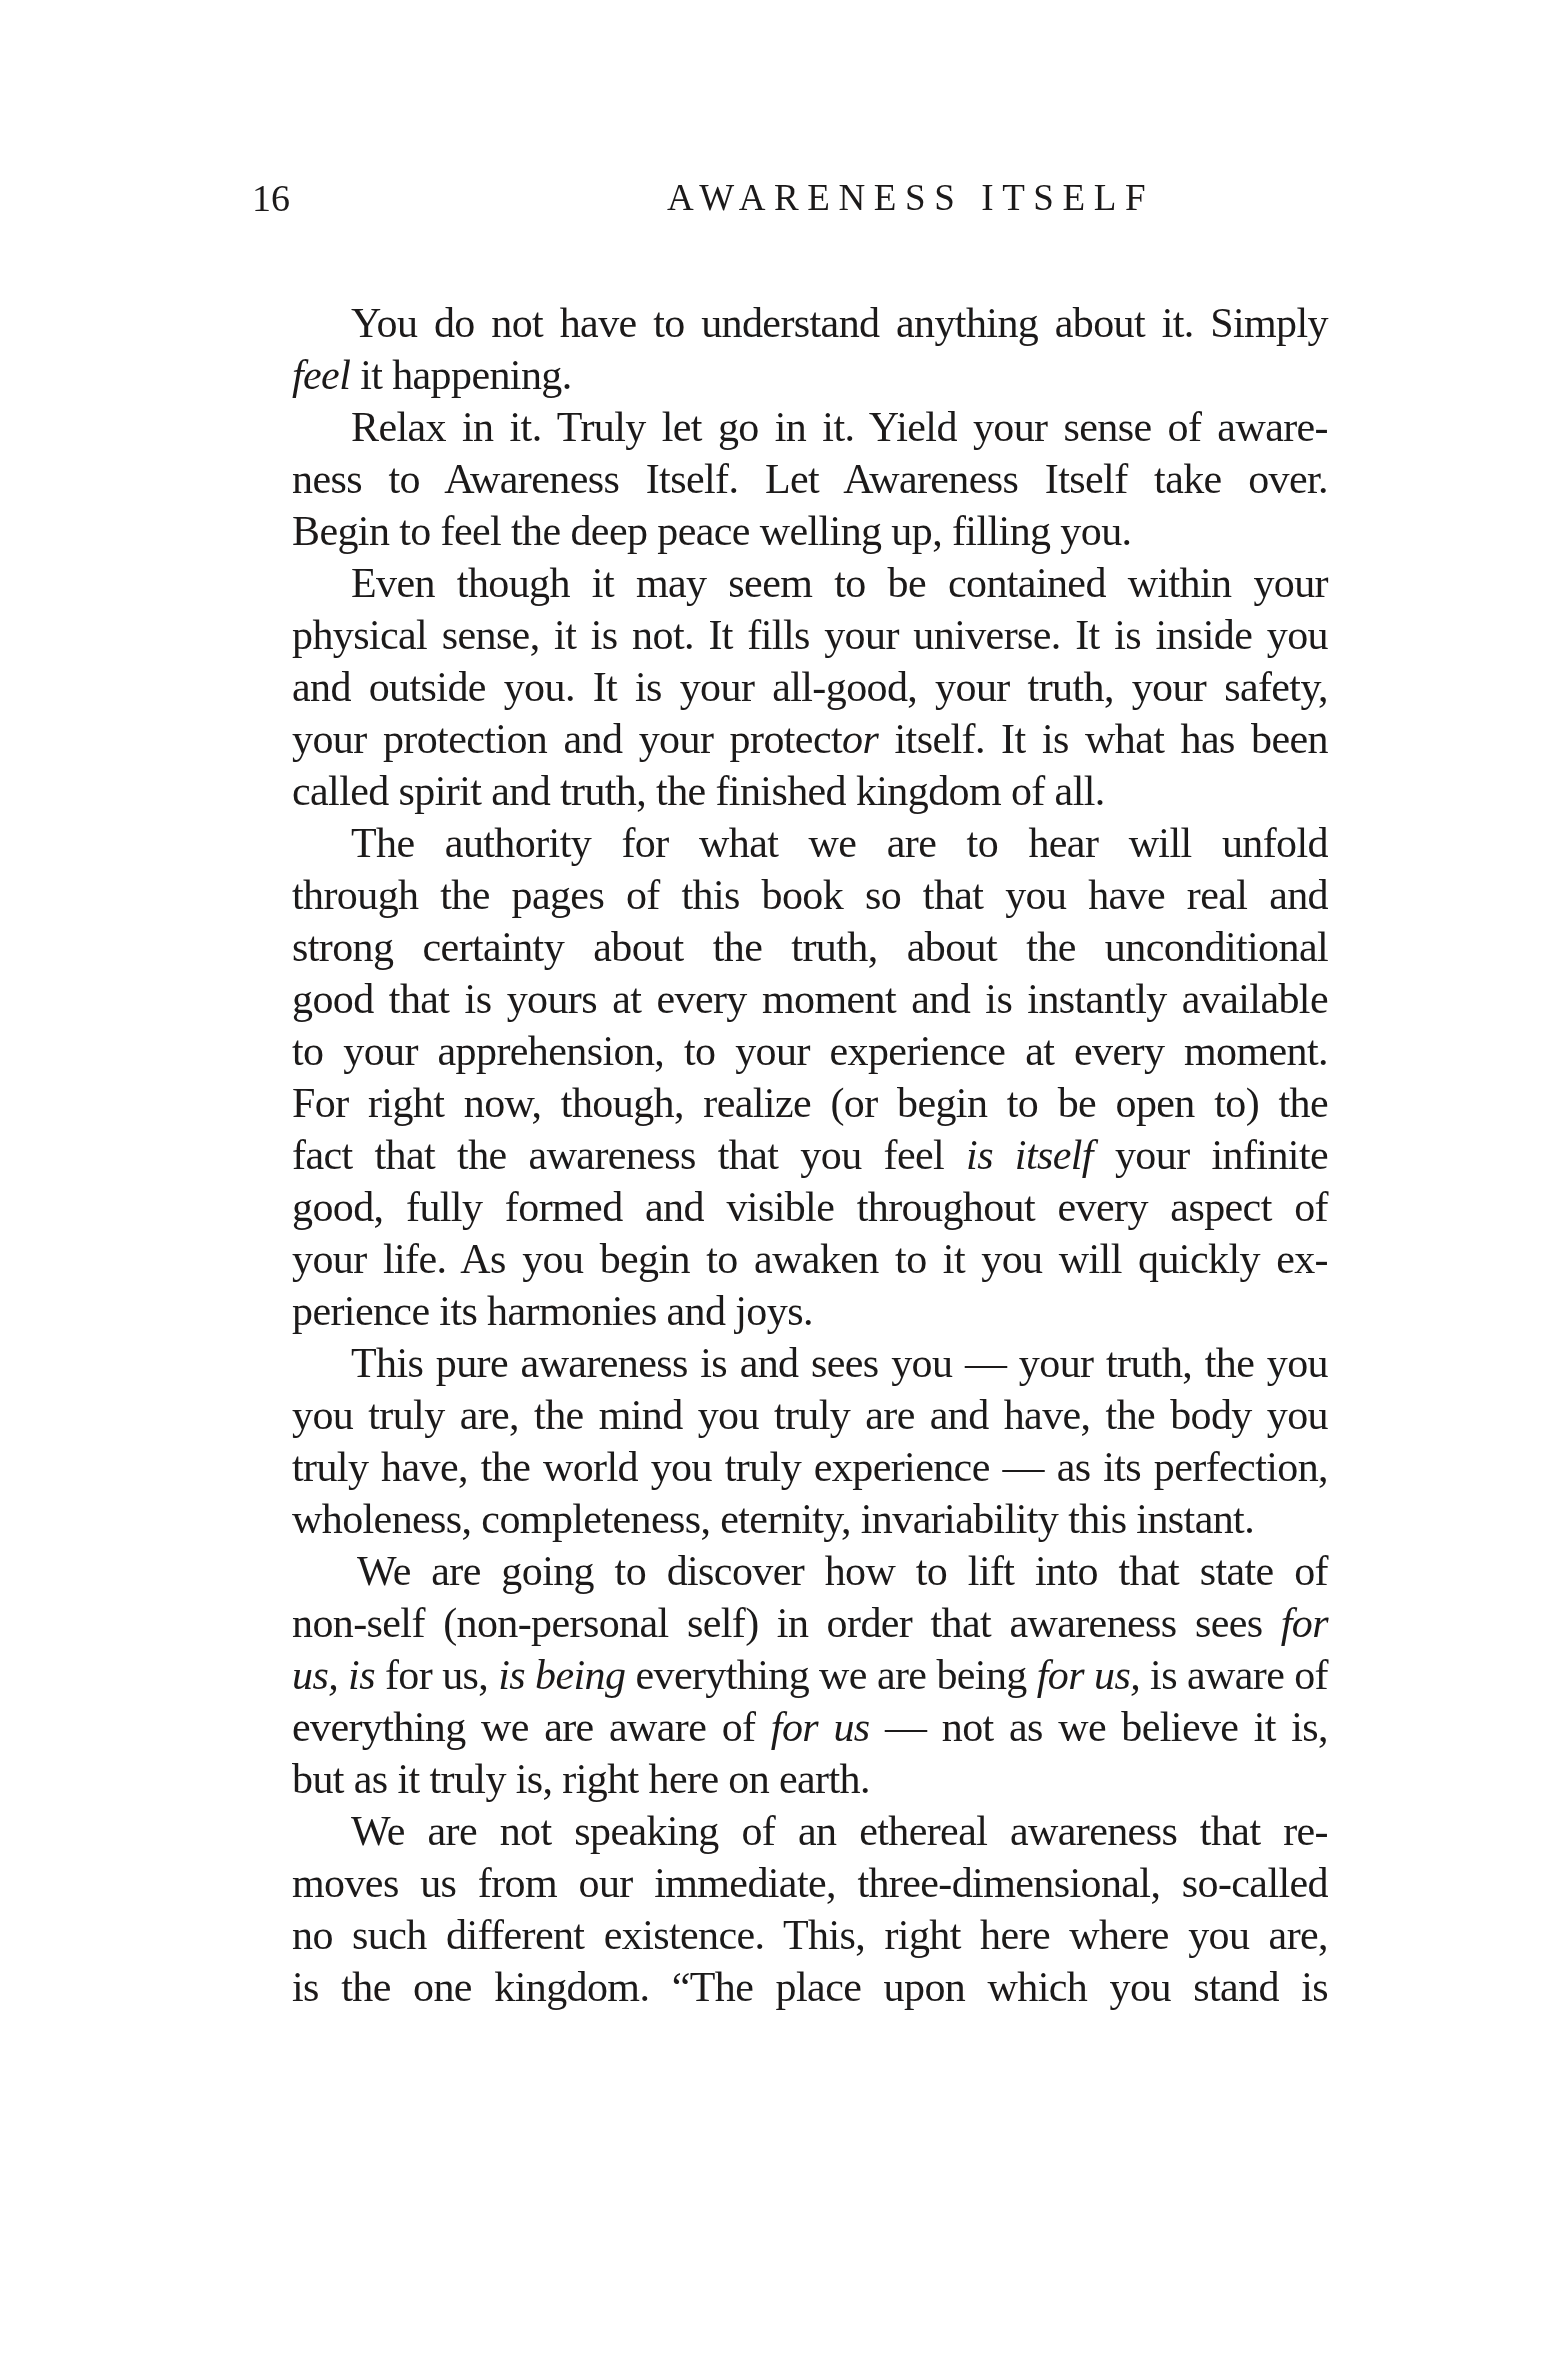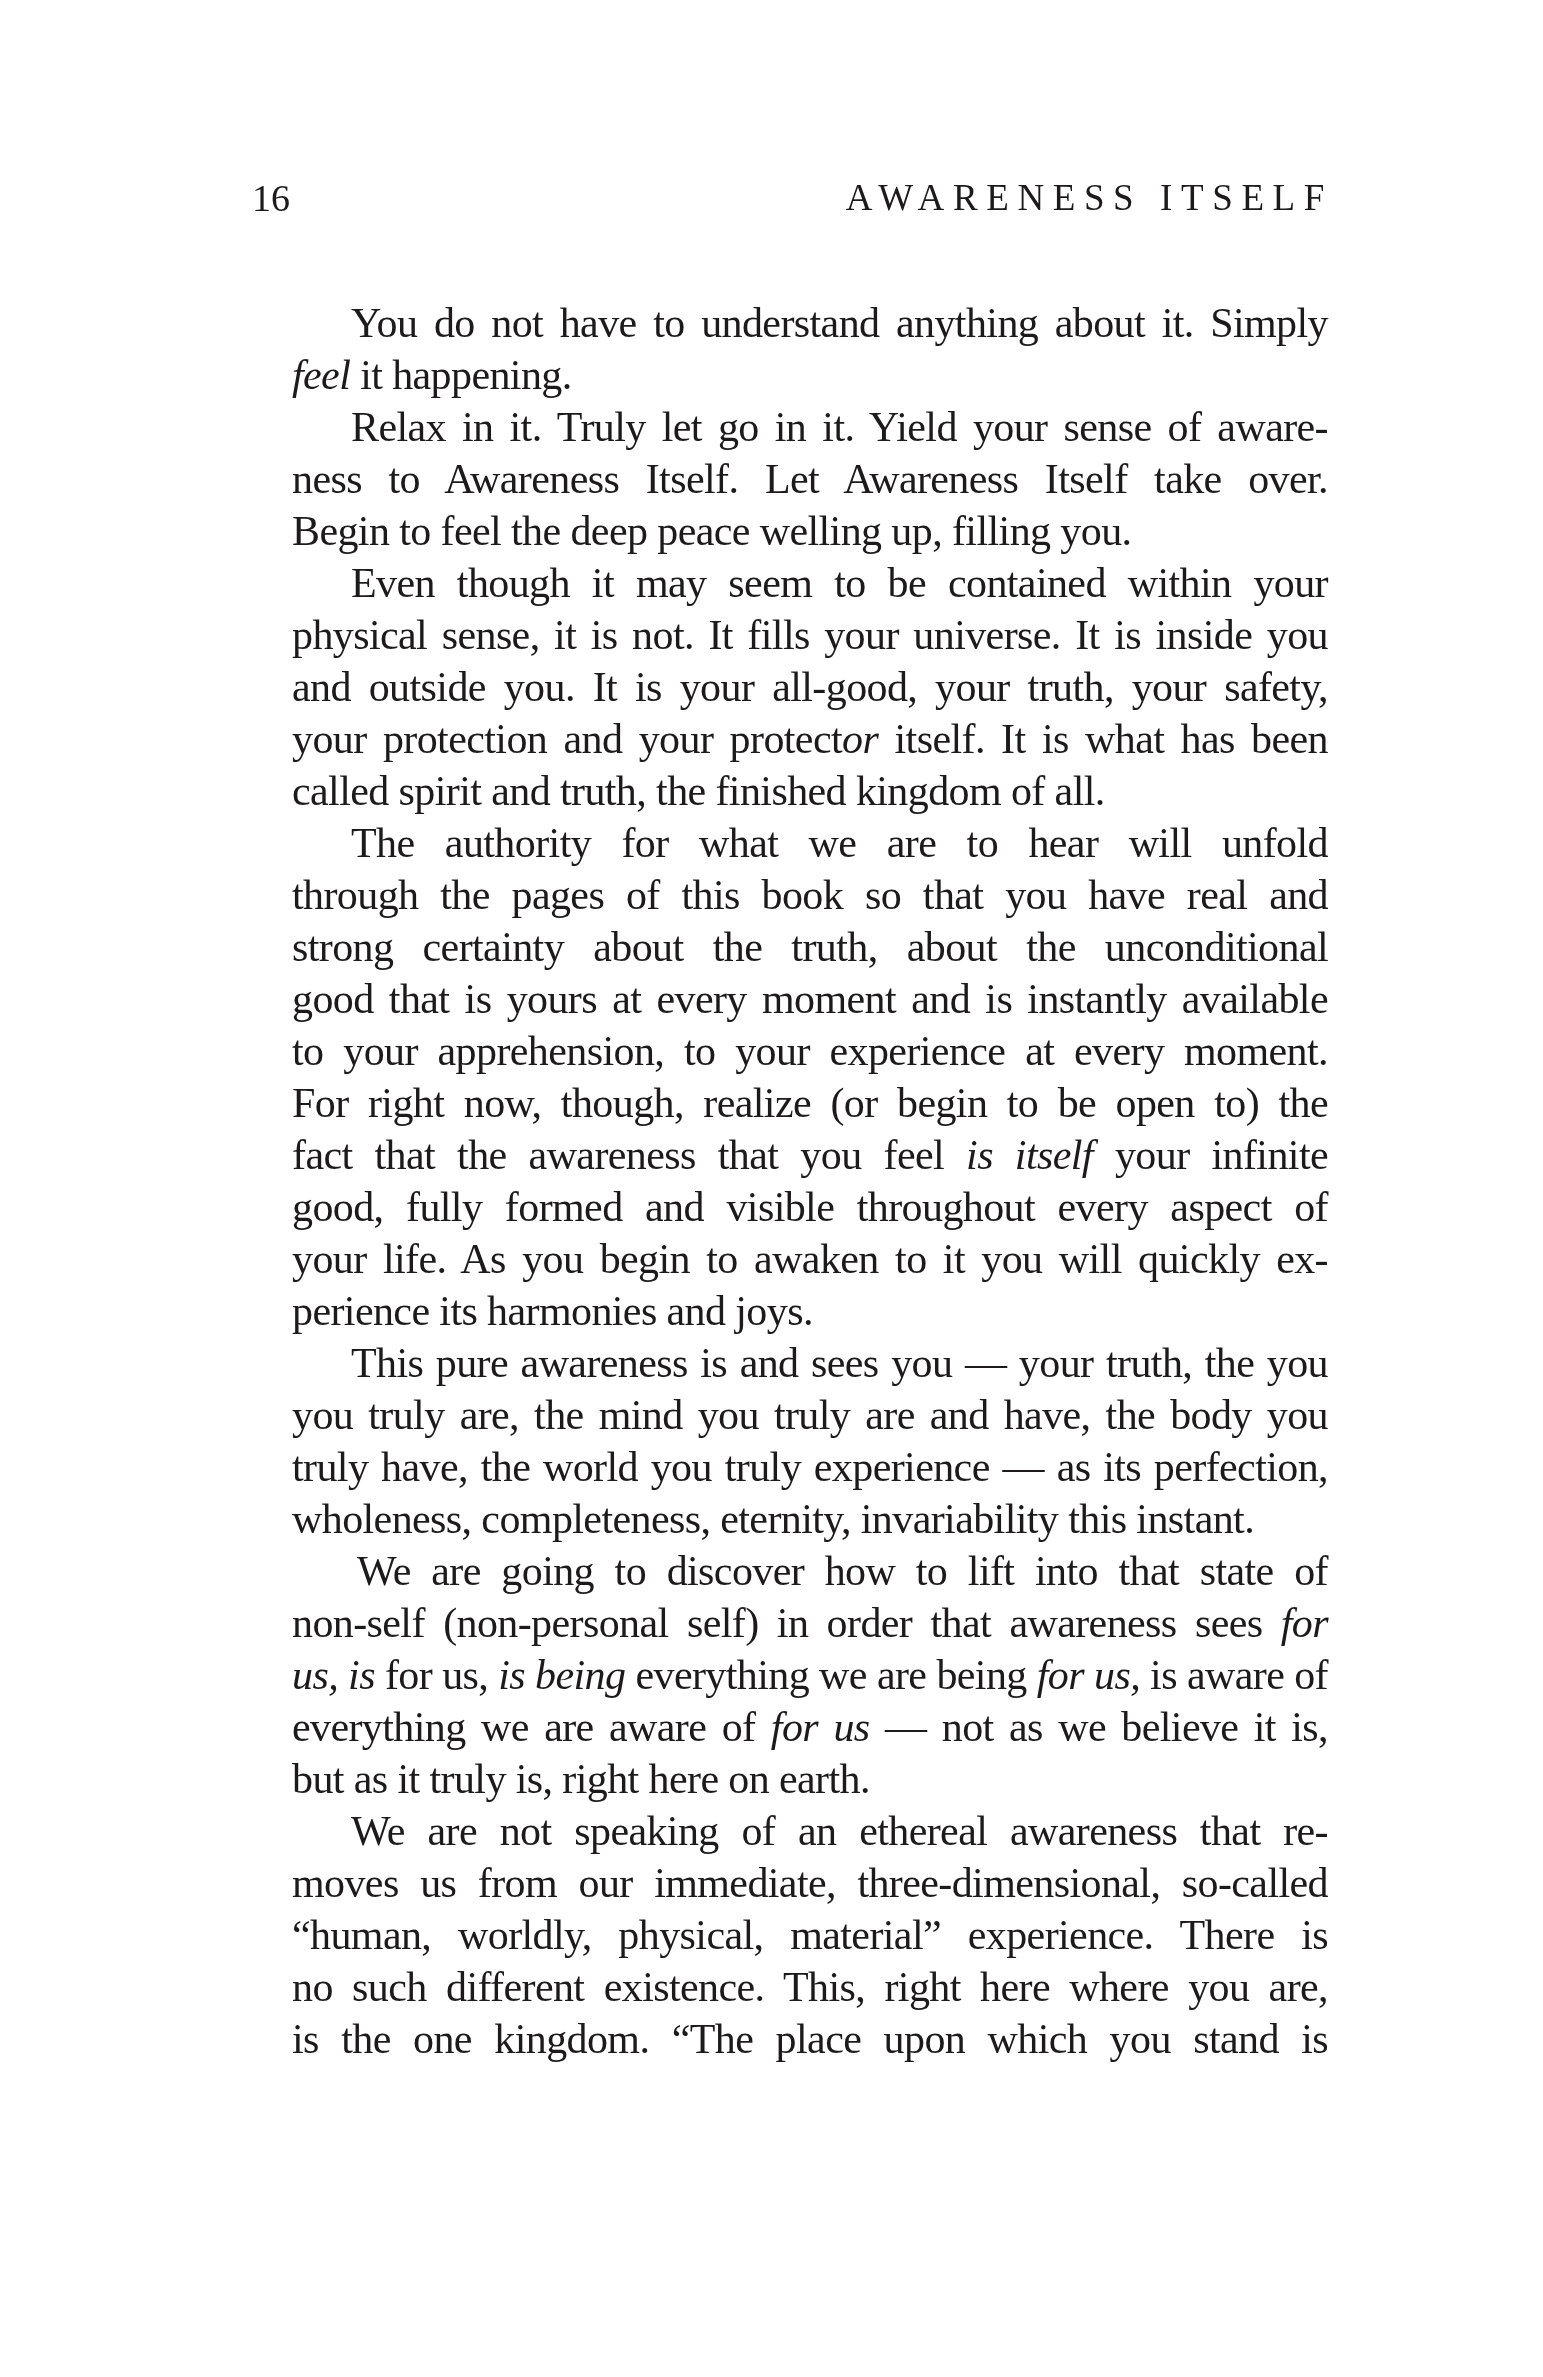--- a/index.html
+++ b/index.html
@@ -35,21 +35,21 @@
     position: absolute;
     left: 0;
     top: 0;
     font-size: 38px;
   }
   .running-title {
     position: absolute;
     left: 236px;
     top: 0;
     width: 845px;
-    text-align: right;
+    text-align: center;
     letter-spacing: 8.6px;
     font-size: 37px;
   }
   .text-block {
     position: absolute;
     left: 252px;
     top: 282px;
     width: 1076px;
   }
   .line {
@@ -126,19 +126,18 @@
       <div>
         <span class="line indent-extra"><span>We are going to discover how to lift into that state of</span></span>
         <span class="line"><span>non-self (non-personal self) in order that awareness sees </span><em>for</em></span>
         <span class="line"><em>us, is</em><span> for us, </span><em>is being</em><span> everything we are being </span><em>for us,</em><span> is aware of</span></span>
         <span class="line"><span>everything we are aware of </span><em>for us</em><span> — not as we believe it is,</span></span>
         <span class="line last"><span>but as it truly is, right here on earth.</span></span>
       </div>
       <div>
         <span class="line indent"><span>We are not speaking of an ethereal awareness that re-</span></span>
         <span class="line"><span>moves us from our immediate, three-dimensional, so-called</span></span>
-        <span class="line"><span>“human, worldly, physical, material” experience. There is</span></span>
         <span class="line"><span>no such different existence. This, right here where you are,</span></span>
         <span class="line"><span>is the one kingdom. “The place upon which you stand is</span></span>
       </div>
     </div>
 </div>
 
 
 </body></html>

